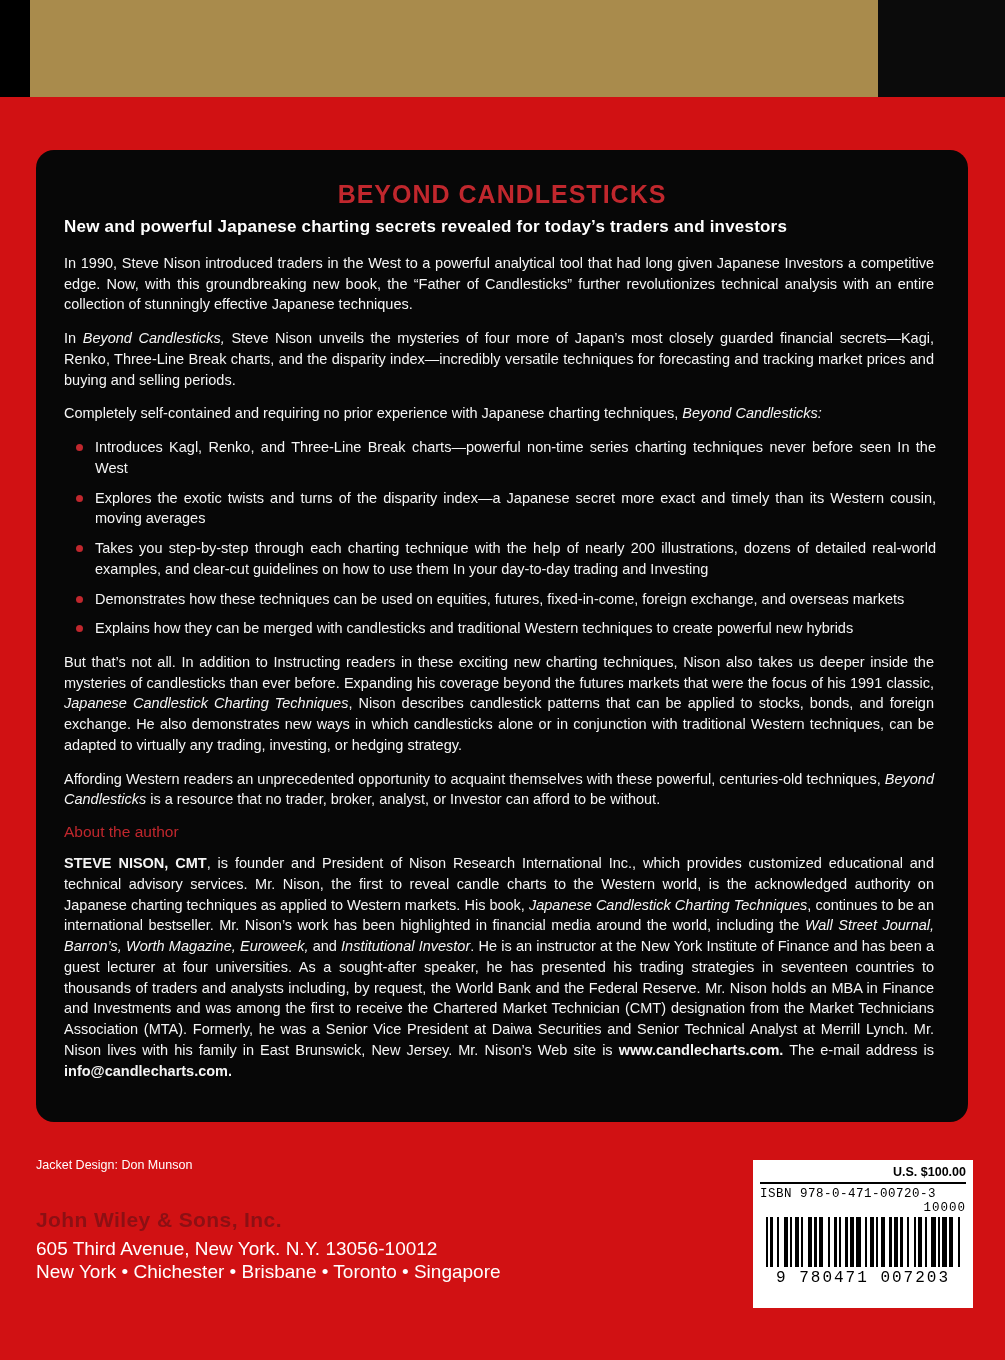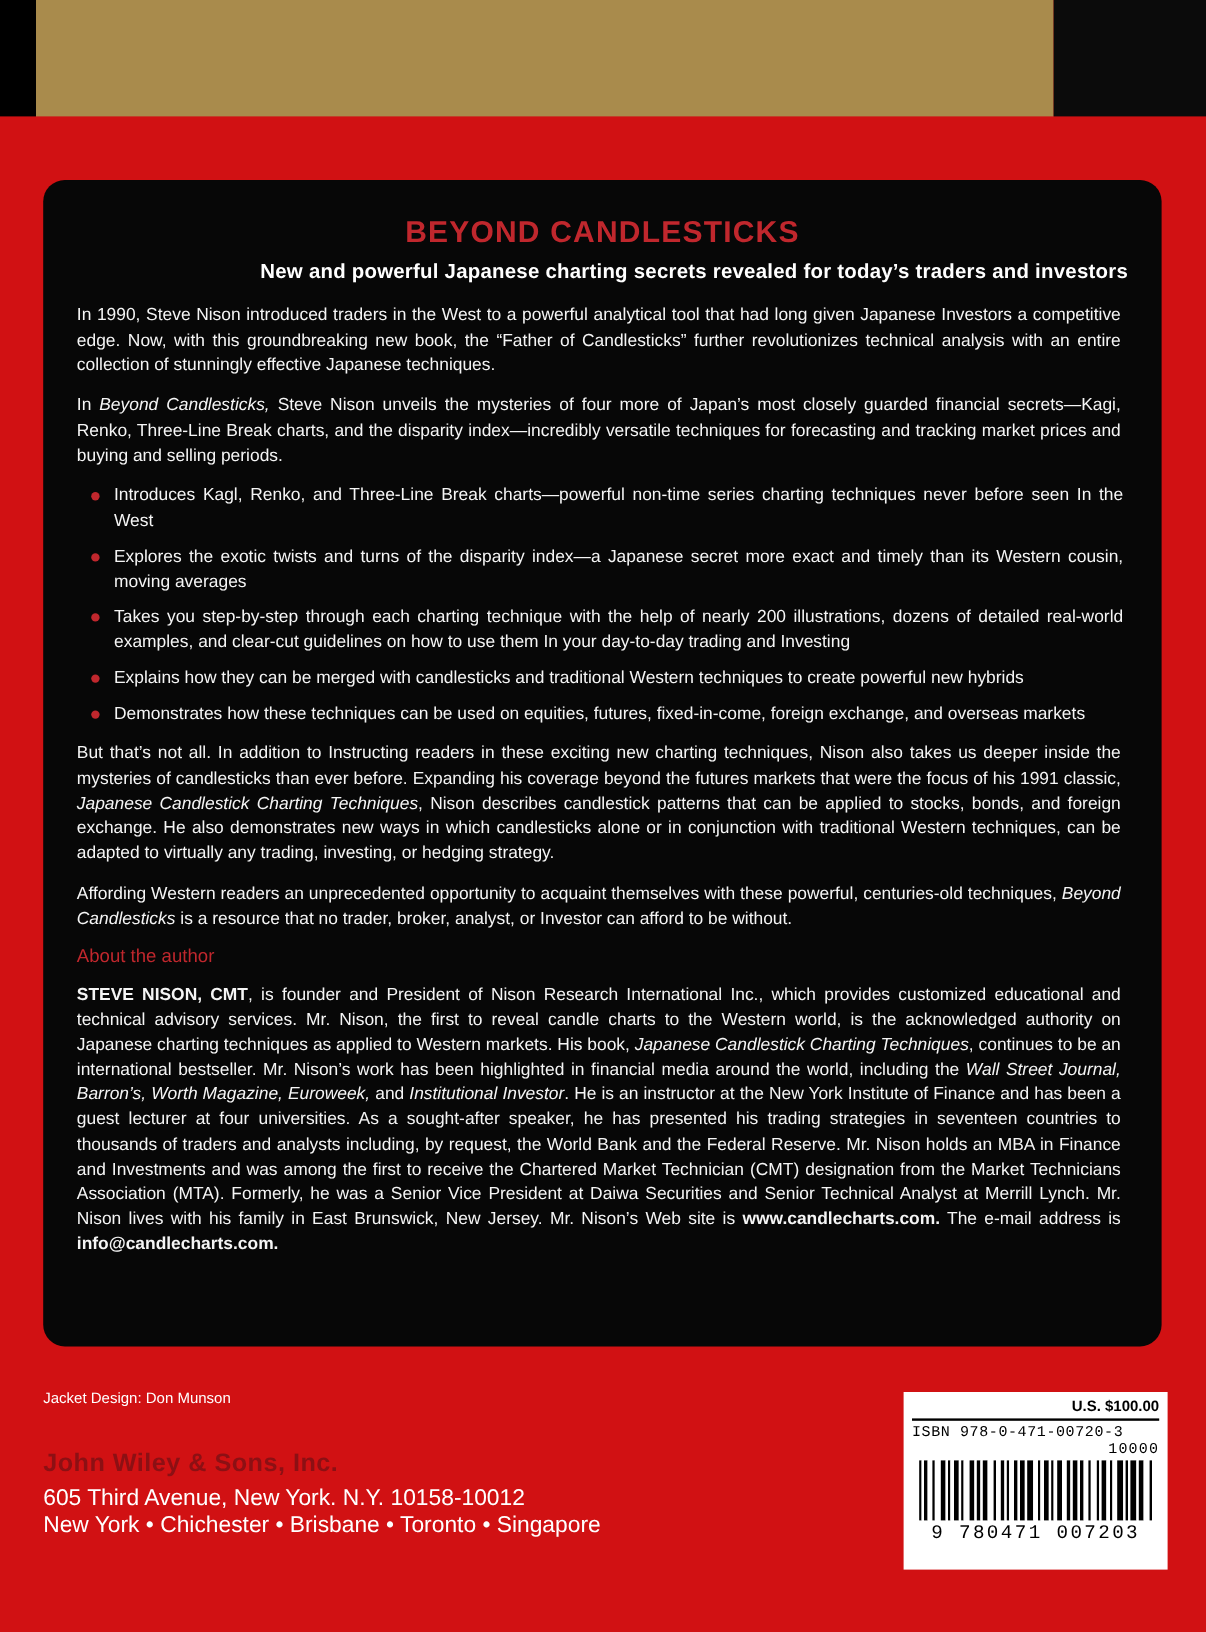--- a/index.html
+++ b/index.html
@@ -33,21 +33,21 @@
     padding:26px 28px 18px 28px;
     color:#f5f5f5;
     overflow:hidden;
   }
   .panel h1{
     margin:4px 0 8px 0;text-align:center;
     color:var(--accent-red);
     font-size:25px;font-weight:bold;letter-spacing:1px;
   }
   .panel h2{
-    margin:0 0 16px 0;text-align:right;
+    margin:0 0 16px 0;text-align:left;
     color:#ffffff;font-size:17px;font-weight:bold;letter-spacing:.2px;
   }
   .panel p{
     margin:0 6px 13px 0;
     font-size:14.5px;line-height:1.43;
     text-align:justify;
   }
   .panel ul{
     list-style:none;margin:0 4px 13px 0;padding:0 0 0 12px;
   }
@@ -110,55 +110,56 @@
     <div class="gold"></div>
     <div class="corner-right"></div>
   </div>
 
   <div class="panel">
     <h1>BEYOND CANDLESTICKS</h1>
     <h2>New and powerful Japanese charting secrets revealed for today’s traders and investors</h2>
 
     <p><span>In 1990, Steve Nison introduced traders in the West to a powerful analytical tool that had long given Japanese Investors a competitive edge. Now, with this groundbreaking new book, the “Father of Candlesticks” further revolutionizes technical analysis with an entire collection of stunningly effective Japanese techniques.</span></p>
     <p><span>In </span><span style="font-style: italic;">Beyond Candlesticks,</span><span> Steve Nison unveils the mysteries of four more of Japan’s most closely guarded financial secrets—Kagi, Renko, Three-Line Break charts, and the disparity index—incredibly versatile techniques for forecasting and tracking market prices and buying and selling periods.</span></p>
+    <p><span>Completely self-contained and requiring no prior experience with Japanese charting techniques, </span><span style="font-style: italic;">Beyond Candlesticks:</span></p>
 
     <ul>
       <li class="bullet-item">
         <span class="dot"></span>
         <span class="btxt"><span>Introduces Kagl, Renko, and Three-Line Break charts—powerful non-time series charting techniques never before seen In the West</span></span>
       </li>
       <li class="bullet-item">
         <span class="dot"></span>
         <span class="btxt"><span>Explores the exotic twists and turns of the disparity index—a Japanese secret more exact and timely than its Western cousin, moving averages</span></span>
       </li>
       <li class="bullet-item">
         <span class="dot"></span>
         <span class="btxt"><span>Takes you step-by-step through each charting technique with the help of nearly 200 illustrations, dozens of detailed real-world examples, and clear-cut guidelines on how to use them In your day-to-day trading and Investing</span></span>
       </li>
       <li class="bullet-item">
         <span class="dot"></span>
+        <span class="btxt"><span>Demonstrates how these techniques can be used on equities, futures, fixed-in-come, foreign exchange, and overseas markets</span></span>
+      </li>
+      <li class="bullet-item">
+        <span class="dot"></span>
         <span class="btxt"><span>Explains how they can be merged with candlesticks and traditional Western techniques to create powerful new hybrids</span></span>
-      </li>
-      <li class="bullet-item">
-        <span class="dot"></span>
-        <span class="btxt"><span>Demonstrates how these techniques can be used on equities, futures, fixed-in-come, foreign exchange, and overseas markets</span></span>
       </li>
     </ul>
 
     <p><span>But that’s not all. In addition to Instructing readers in these exciting new charting techniques, Nison also takes us deeper inside the mysteries of candlesticks than ever before. Expanding his coverage beyond the futures markets that were the focus of his 1991 classic, </span><span style="font-style: italic;">Japanese Candlestick Charting Techniques</span><span>, Nison describes candlestick patterns that can be applied to stocks, bonds, and foreign exchange. He also demonstrates new ways in which candlesticks alone or in conjunction with traditional Western techniques, can be adapted to virtually any trading, investing, or hedging strategy.</span></p>
     <p><span>Affording Western readers an unprecedented opportunity to acquaint themselves with these powerful, centuries-old techniques, </span><span style="font-style: italic;">Beyond Candlesticks</span><span> is a resource that no trader, broker, analyst, or Investor can afford to be without.</span></p>
 
     <h3>About the author</h3>
     <p><span style="font-weight: bold;">STEVE NISON, CMT</span><span>, is founder and President of Nison Research International Inc., which provides customized educational and technical advisory services. Mr. Nison, the first to reveal candle charts to the Western world, is the acknowledged authority on Japanese charting techniques as applied to Western markets. His book, </span><span style="font-style: italic;">Japanese Candlestick Charting Techniques</span><span>, continues to be an international bestseller. Mr. Nison’s work has been highlighted in financial media around the world, including the </span><span style="font-style: italic;">Wall Street Journal, Barron’s, Worth Magazine, Euroweek,</span><span> and </span><span style="font-style: italic;">Institutional Investor</span><span>. He is an instructor at the New York Institute of Finance and has been a guest lecturer at four universities. As a sought-after speaker, he has presented his trading strategies in seventeen countries to thousands of traders and analysts including, by request, the World Bank and the Federal Reserve. Mr. Nison holds an MBA in Finance and Investments and was among the first to receive the Chartered Market Technician (CMT) designation from the Market Technicians Association (MTA). Formerly, he was a Senior Vice President at Daiwa Securities and Senior Technical Analyst at Merrill Lynch. Mr. Nison lives with his family in East Brunswick, New Jersey. Mr. Nison’s Web site is </span><span style="font-weight: bold;">www.candlecharts.com.</span><span> The e-mail address is </span><span style="font-weight: bold;">info@candlecharts.com.</span></p>
   </div>
 
   <div class="footer">
     <p class="jacket">Jacket Design: Don Munson</p>
     <p class="publisher">John Wiley &amp; Sons, Inc.</p>
-    <p class="fline">605 Third Avenue, New York. N.Y. 10158-10012</p>
+    <p class="fline">605 Third Avenue, New York. N.Y. 13056-10012</p>
     <p class="fline">New York • Chichester • Brisbane • Toronto • Singapore</p>
   </div>
 
   <div class="barcode-box">
     <div class="price">U.S. $100.00</div>
     <div class="isbn">ISBN 978-0-471-00720-3</div>
     <div class="isbn-code">10000</div>
     <div class="bars" id="bars">
         <span style="flex-grow: 1; background: rgb(0, 0, 0);"></span>
         <span style="flex-grow: 1; background: rgb(255, 255, 255);"></span>

